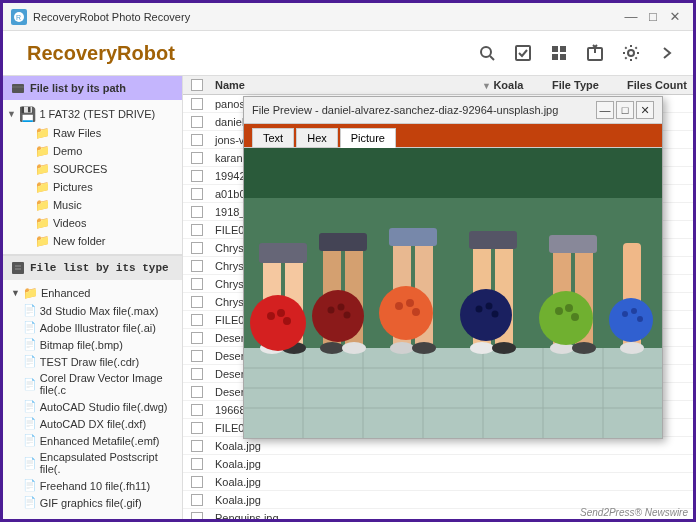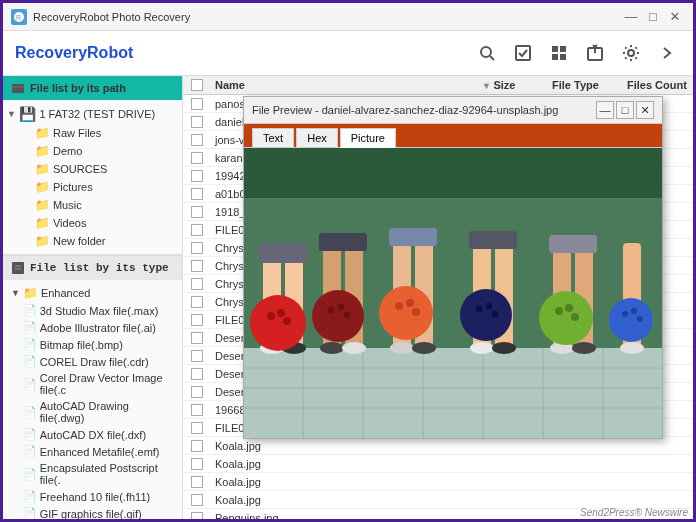--- a/index.html
+++ b/index.html
@@ -10,32 +10,32 @@
     
     .title-bar { background: #f5f5f5; height: 28px; display: flex; align-items: center; padding: 0 8px; border-bottom: 1px solid #ddd; flex-shrink: 0; }
     .title-bar-icon { width: 16px; height: 16px; margin-right: 6px; background: #4a9fd4; border-radius: 2px; display: flex; align-items: center; justify-content: center; }
     .title-bar-icon svg { width: 12px; height: 12px; fill: white; }
     .title-bar-title { font-size: 11px; color: #333; flex: 1; }
     .title-bar-controls { display: flex; gap: 2px; }
     .title-bar-btn { width: 20px; height: 20px; border: none; background: transparent; cursor: pointer; display: flex; align-items: center; justify-content: center; font-size: 13px; color: #666; }
 
     
     .header { background: #fff; padding: 8px 12px; border-bottom: 1px solid #ddd; display: flex; align-items: center; justify-content: space-between; flex-shrink: 0; }
-    .header-logo { font-size: 16px; font-weight: bold; color: #1d4ed8; }
+    .header-logo { font-size: 20px; font-weight: bold; color: #a16207; margin-left: 12px; }
     .header-tools { display: flex; gap: 8px; align-items: center; }
     .header-tool-btn { width: 28px; height: 28px; border: none; background: transparent; cursor: pointer; display: flex; align-items: center; justify-content: center; color: #555; font-size: 16px; border-radius: 3px; }
 
     
     .main-content { display: flex; flex: 1; overflow: hidden; }
 
     
     .sidebar { width: 180px; border-right: 1px solid #ddd; display: flex; flex-direction: column; background: #fafafa; flex-shrink: 0; overflow: hidden; }
 
     .sidebar-section { border-bottom: 1px solid #ddd; }
-    .sidebar-section-header { background: #14b8a6; padding: 5px 8px; font-size: 11px; font-weight: bold; color: #333; display: flex; align-items: center; gap: 5px; cursor: pointer; text-align: center; }
+    .sidebar-section-header { background: #c4b5fd; padding: 5px 8px; font-size: 11px; font-weight: bold; color: #333; display: flex; align-items: center; gap: 5px; cursor: pointer; text-align: center; }
     .sidebar-section-header svg { width: 14px; height: 14px; flex-shrink: 0; }
 
     .tree-container { overflow-y: auto; padding: 4px 0; }
     .tree-item { display: flex; align-items: center; padding: 2px 4px; cursor: pointer; white-space: nowrap; overflow: hidden; }
     .tree-arrow { display: inline-block; width: 12px; font-size: 9px; color: #666; flex-shrink: 0; }
     .tree-label { font-size: 11px; color: #333; overflow: hidden; text-overflow: ellipsis; }
 
     .sidebar-bottom { flex: 1; border-top: 1px solid #ddd; overflow: hidden; display: flex; flex-direction: column; }
     .sidebar-bottom-header { background: #e8e8e8; padding: 5px 8px; font-size: 11px; font-weight: bold; color: #333; display: flex; align-items: center; gap: 5px; cursor: pointer; flex-shrink: 0; font-family: Liberation Mono, monospace; }
 
@@ -227,29 +227,29 @@
           <div class="type-item" style="padding-left:20px;">
             <span style="margin-right:3px; font-size:11px;">📄</span>
             <span class="type-label">Adobe Illustrator file(.ai)</span>
           </div>
           <div class="type-item" style="padding-left:20px;">
             <span style="margin-right:3px; font-size:11px;">📄</span>
             <span class="type-label">Bitmap file(.bmp)</span>
           </div>
           <div class="type-item" style="padding-left:20px;">
             <span style="margin-right:3px; font-size:11px;">📄</span>
-            <span class="type-label">COREL Draw file(.cdr)</span>
+            <span class="type-label">TEST Draw file(.cdr)</span>
           </div>
           <div class="type-item" style="padding-left:20px;">
             <span style="margin-right:3px; font-size:11px;">📄</span>
             <span class="type-label">Corel Draw Vector Image file(.c</span>
           </div>
           <div class="type-item" style="padding-left:20px;">
             <span style="margin-right:3px; font-size:11px;">📄</span>
-            <span class="type-label">AutoCAD Drawing file(.dwg)</span>
+            <span class="type-label">AutoCAD Studio file(.dwg)</span>
           </div>
           <div class="type-item" style="padding-left:20px;">
             <span style="margin-right:3px; font-size:11px;">📄</span>
             <span class="type-label">AutoCAD DX file(.dxf)</span>
           </div>
           <div class="type-item" style="padding-left:20px;">
             <span style="margin-right:3px; font-size:11px;">📄</span>
             <span class="type-label">Enhanced Metafile(.emf)</span>
           </div>
           <div class="type-item" style="padding-left:20px;">
@@ -273,21 +273,21 @@
     </div>
 
     <div class="file-list-area">
 
       <div class="file-table-header">
         <div class="file-col-check">
           <div class="file-checkbox"></div>
         </div>
         <div class="file-col-name">Name</div>
         <div class="file-col-size">
-          <span style="font-size:9px; color:#888;">▼ </span><span>Size</span>
+          <span style="font-size:9px; color:#888;">▼ </span><span>Koala</span>
         </div>
         <div class="file-col-type">File Type</div>
         <div class="file-col-count">Files Count</div>
       </div>
 
       <div class="file-table-body" id="file-table-body">
       <div class="file-row">
       <div class="file-col-check">
         <div class="file-checkbox"></div>
       </div>

